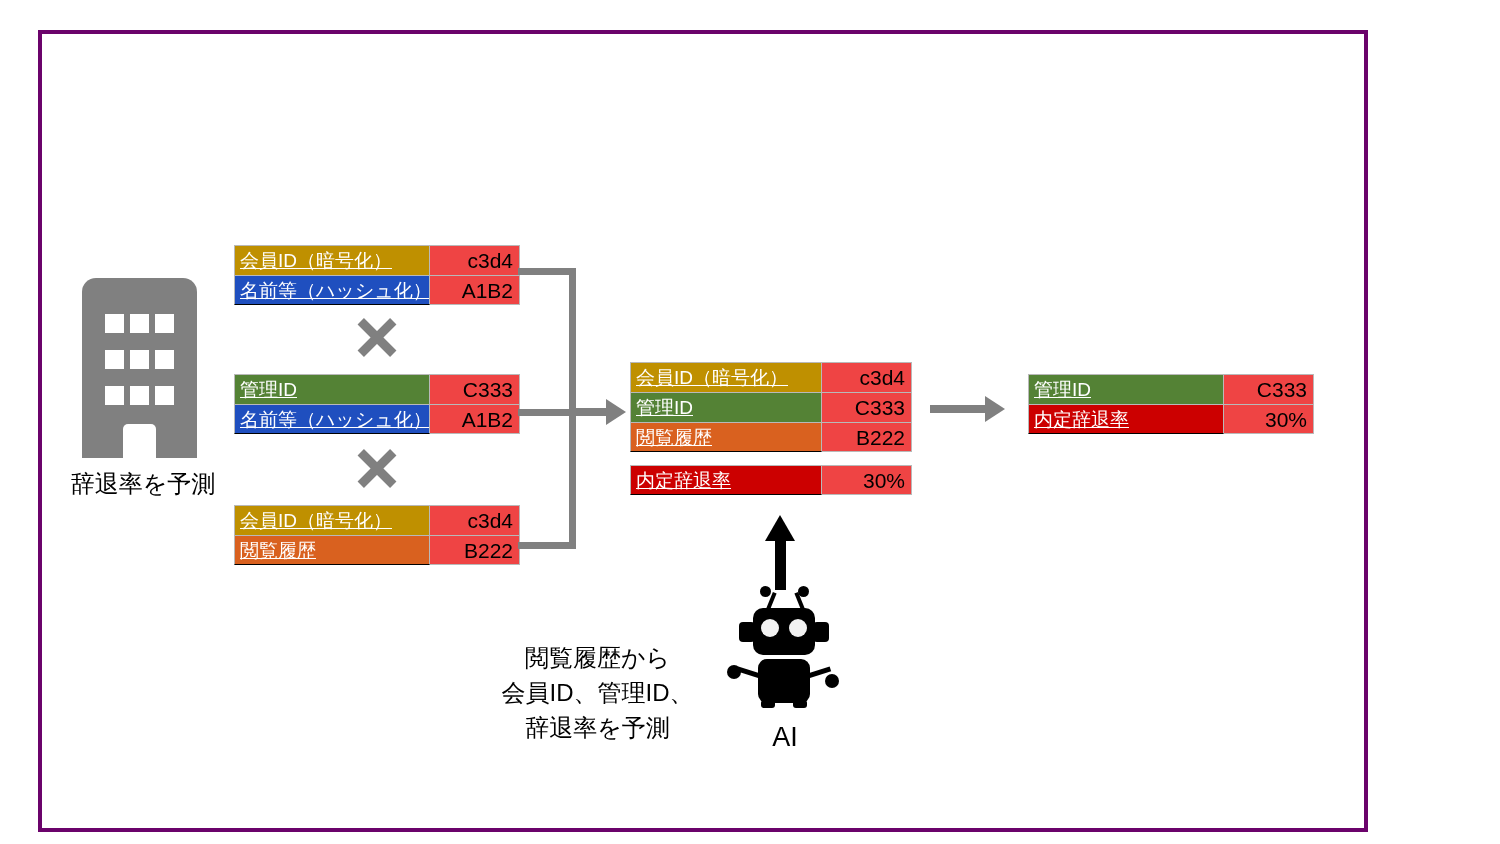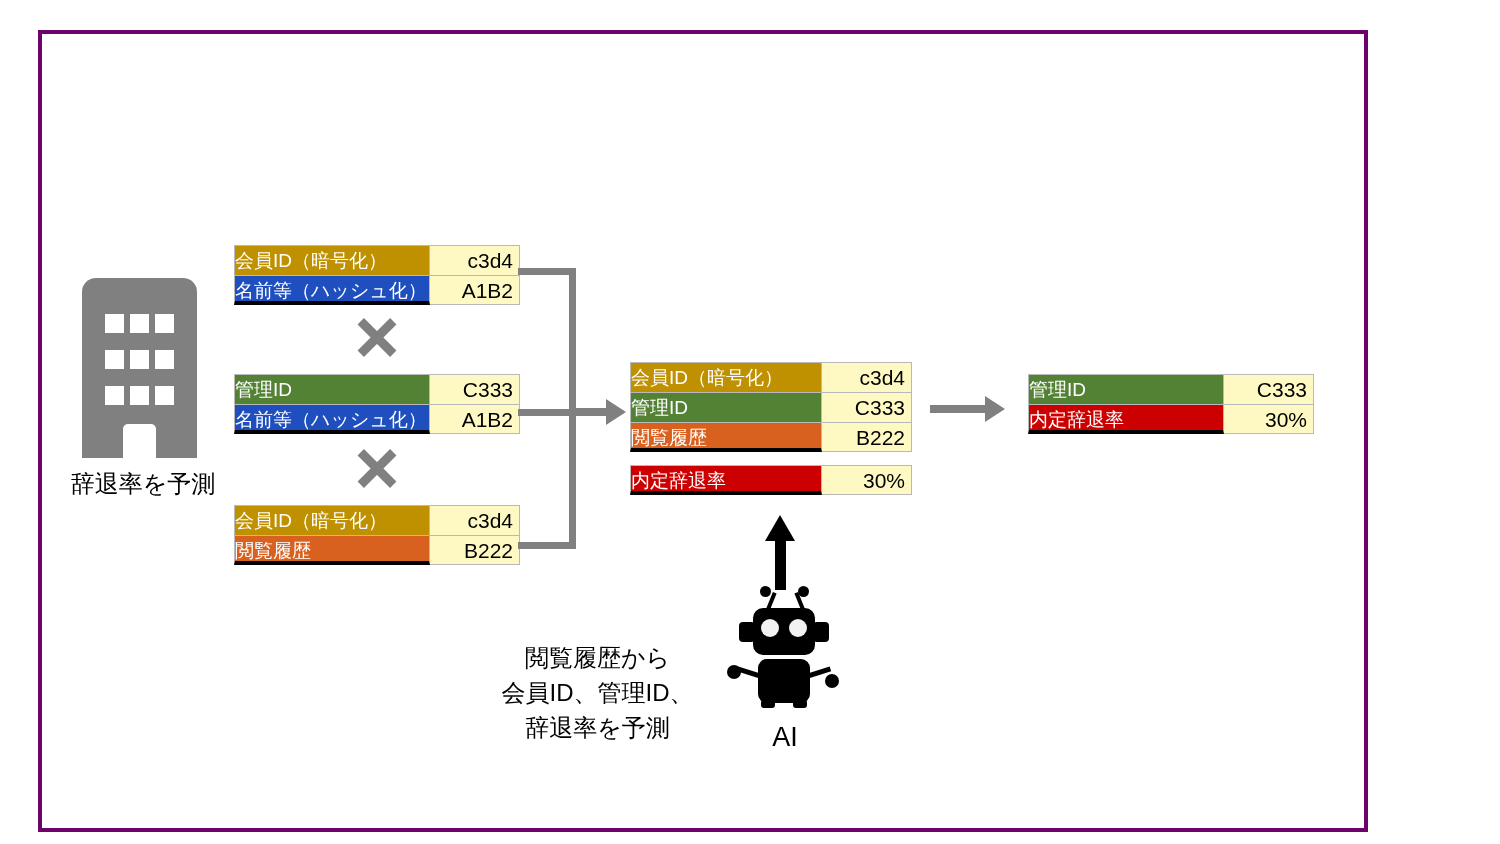--- a/index.html
+++ b/index.html
@@ -35,26 +35,26 @@
   .bld-label{
     position:absolute;left:58px;top:468px;width:170px;text-align:center;
     font-size:24px;color:#000;white-space:nowrap;
   }
 
   
   .tbl{position:absolute;}
   .trow{display:flex;height:30px;align-items:stretch;}
   .tkey{
     color:#fff;font-size:19px;line-height:30px;
-    box-sizing:border-box;overflow:hidden;white-space:nowrap;
-    border:1px solid #b9b9b9;border-bottom:none;
-  }
-  .trow:last-child .tkey{border-bottom:4px solid #000000;}
+    padding-left:5px;box-sizing:border-box;overflow:hidden;white-space:nowrap;
+    border:1px solid #b9b9b9;border-bottom:none;text-decoration:underline;
+  }
+  .trow:last-child .tkey{border-bottom:1px solid #000000;}
   .tval{
-    background:#fef9c3;color:#000;font-size:21px;line-height:30px;
+    background:#ef4444;color:#000;font-size:21px;line-height:30px;
     text-align:right;padding-right:6px;box-sizing:border-box;white-space:nowrap;
     border:1px solid #b9b9b9;border-left:none;border-bottom:none;
   }
   .trow:last-child .tval{border-bottom:1px solid #b9b9b9;}
 
   
   .xmark{position:absolute;width:46px;height:46px;}
   .xmark span{
     position:absolute;left:50%;top:50%;width:46px;height:9px;background:#808080;
     margin-left:-23px;margin-top:-4.5px;

